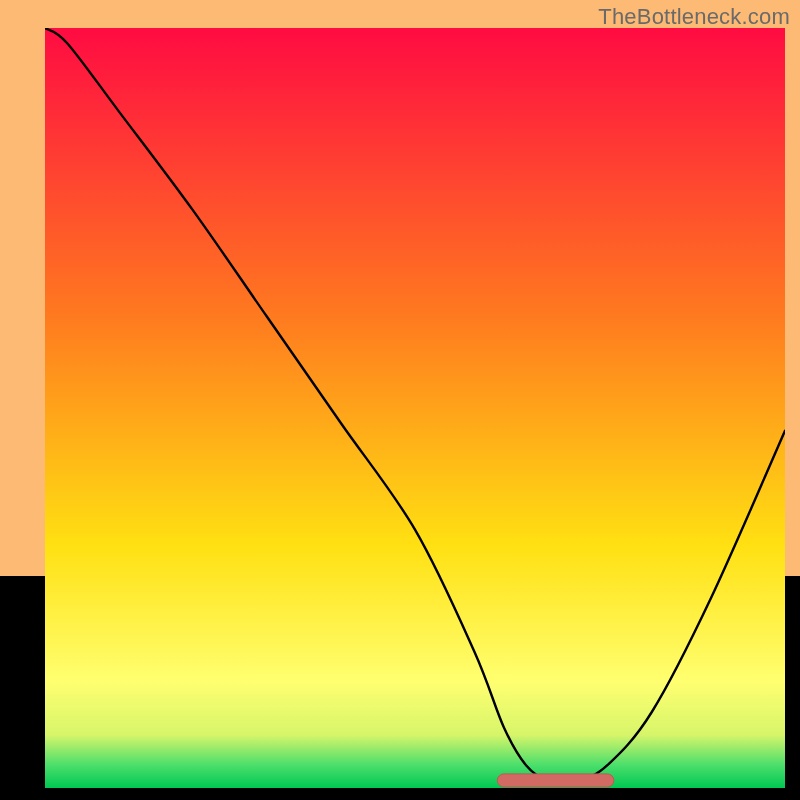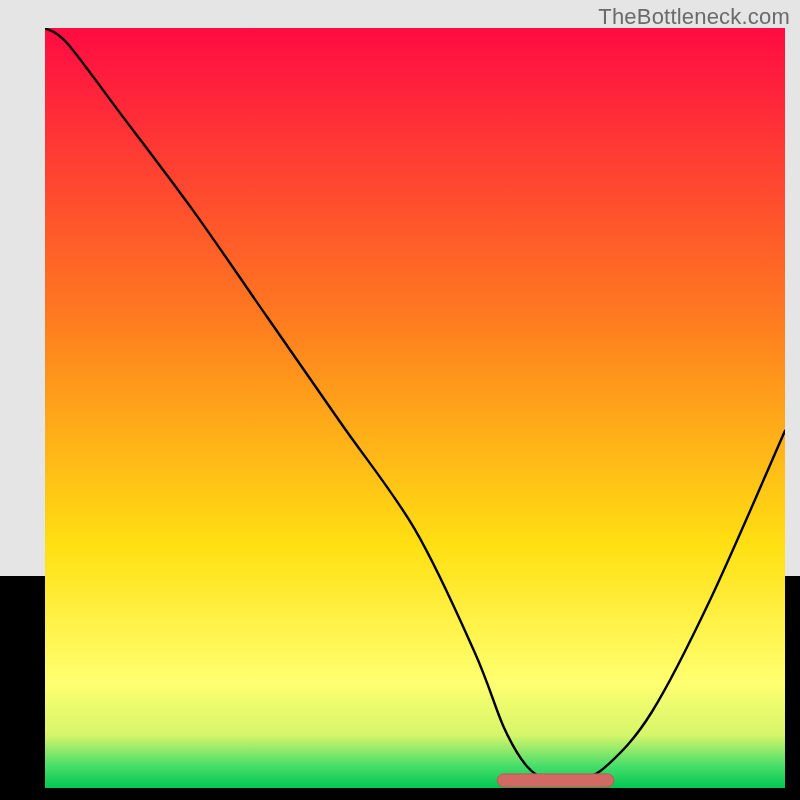--- a/index.html
+++ b/index.html
@@ -8,21 +8,21 @@
     width: 800px;
     height: 800px;
     background: #000;
     overflow: hidden;
     font-family: Arial, Helvetica, sans-serif;
   }
   .frame {
     position: relative;
     width: 800px;
     height: 576px;
-    background: #e5e5e5;
+    background: #fdba74;
   }
   .watermark {
     position: absolute;
     top: 4px;
     right: 10px;
     color: #6a6a6a;
     font-size: 22px;
     font-weight: 500;
     letter-spacing: 0.2px;
     z-index: 20;

